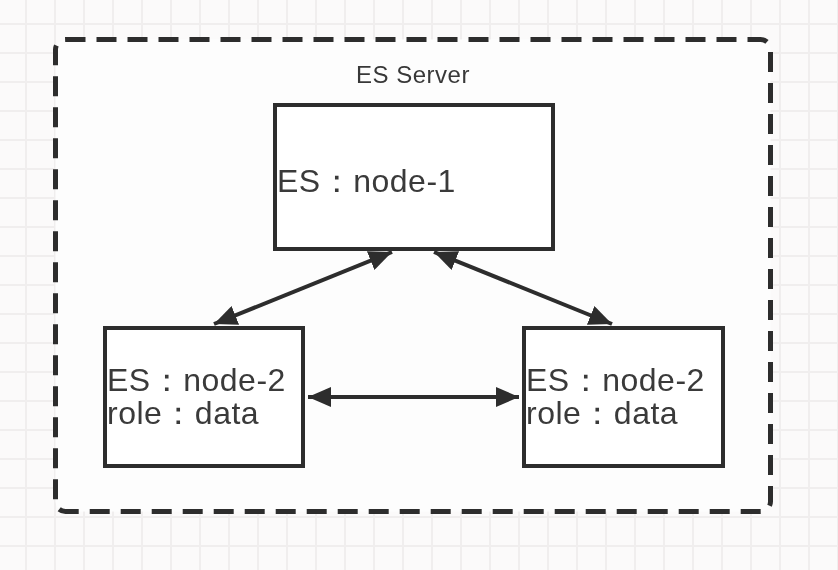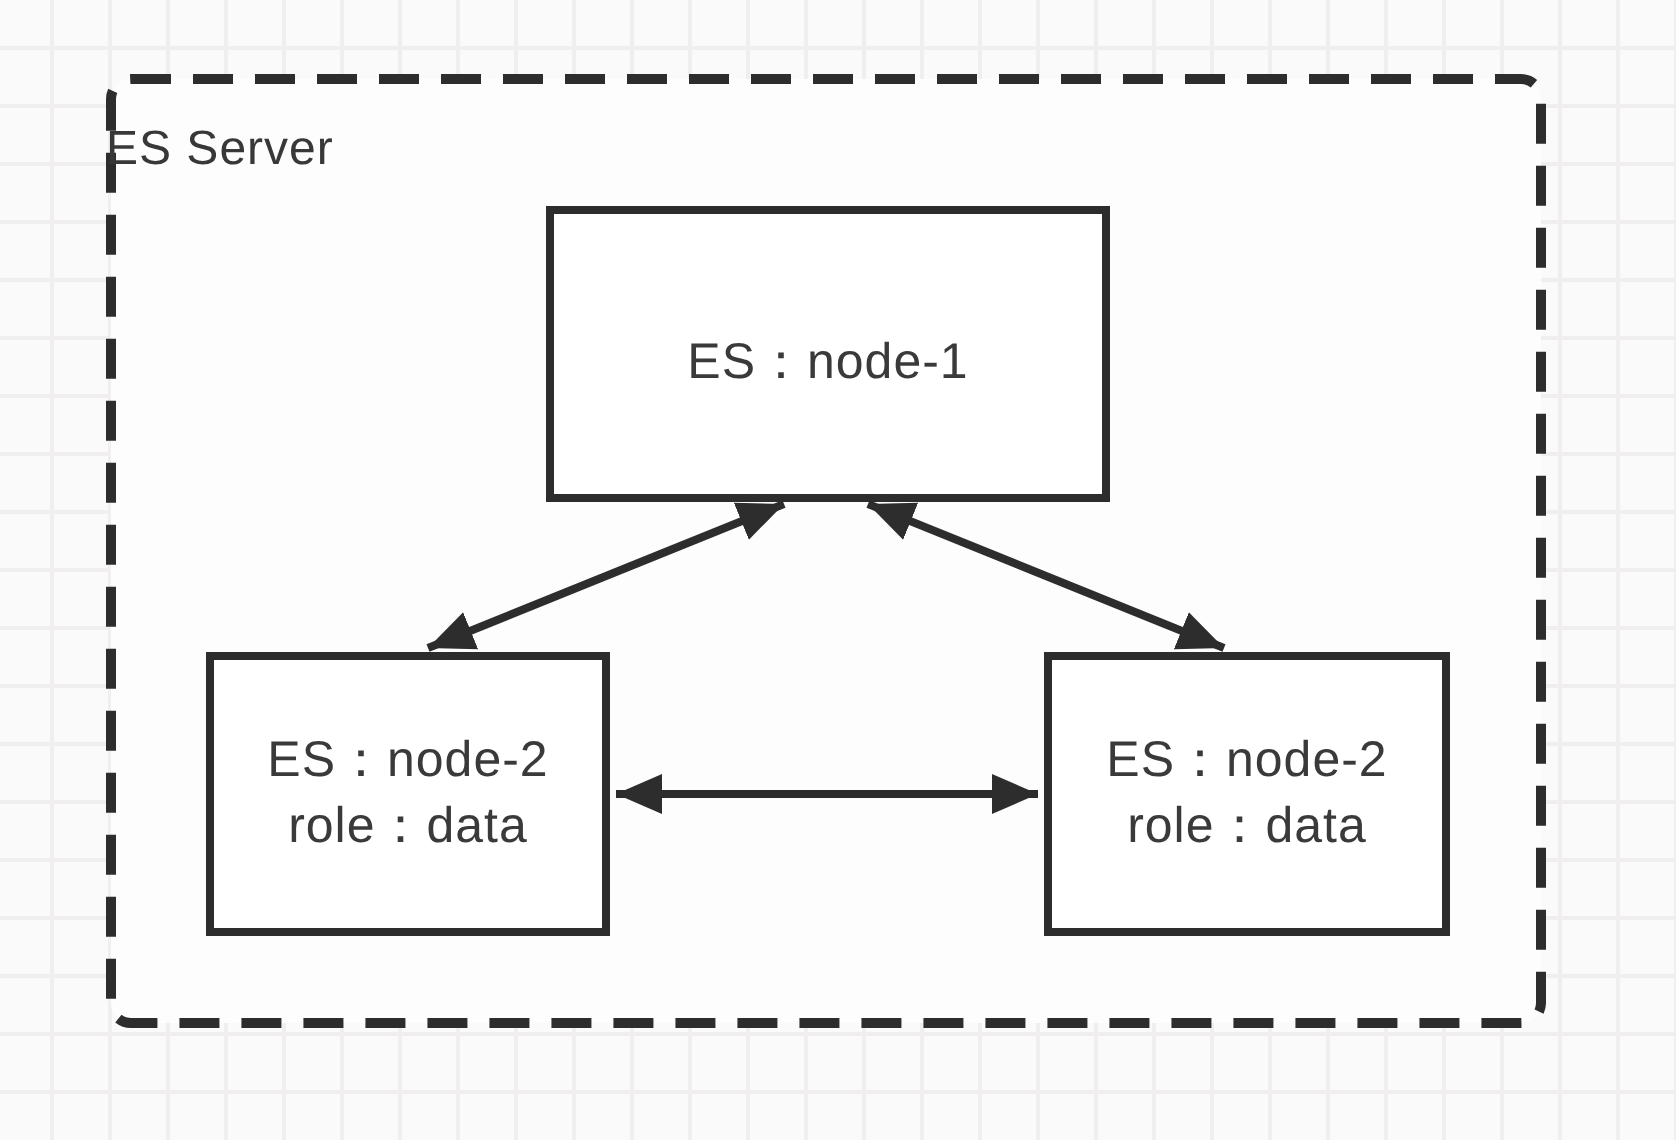--- a/index.html
+++ b/index.html
@@ -28,37 +28,37 @@
     left: 0;
     top: 0;
     width: 838px;
     height: 570px;
   }
   .diagram-title {
     position: absolute;
     left: 53px;
     top: 61px;
     width: 720px;
-    text-align: left;
+    text-align: center;
     font-size: 24px;
     letter-spacing: 0.5px;
     color: #383838;
   }
   .node {
     position: absolute;
     box-sizing: border-box;
     background: #ffffff;
     border: 4px solid #2d2d2d;
     display: flex;
     flex-direction: column;
     justify-content: center;
-    align-items: center;
+    align-items: flex-start;
     text-align: center;
     color: #3a3a3a;
-    font-size: 25px;
+    font-size: 32px;
     line-height: 33px;
     letter-spacing: 0.5px;
   }
   .node-top {
     left: 273px;
     top: 103px;
     width: 282px;
     height: 148px;
     padding-top: 8px;
   }

